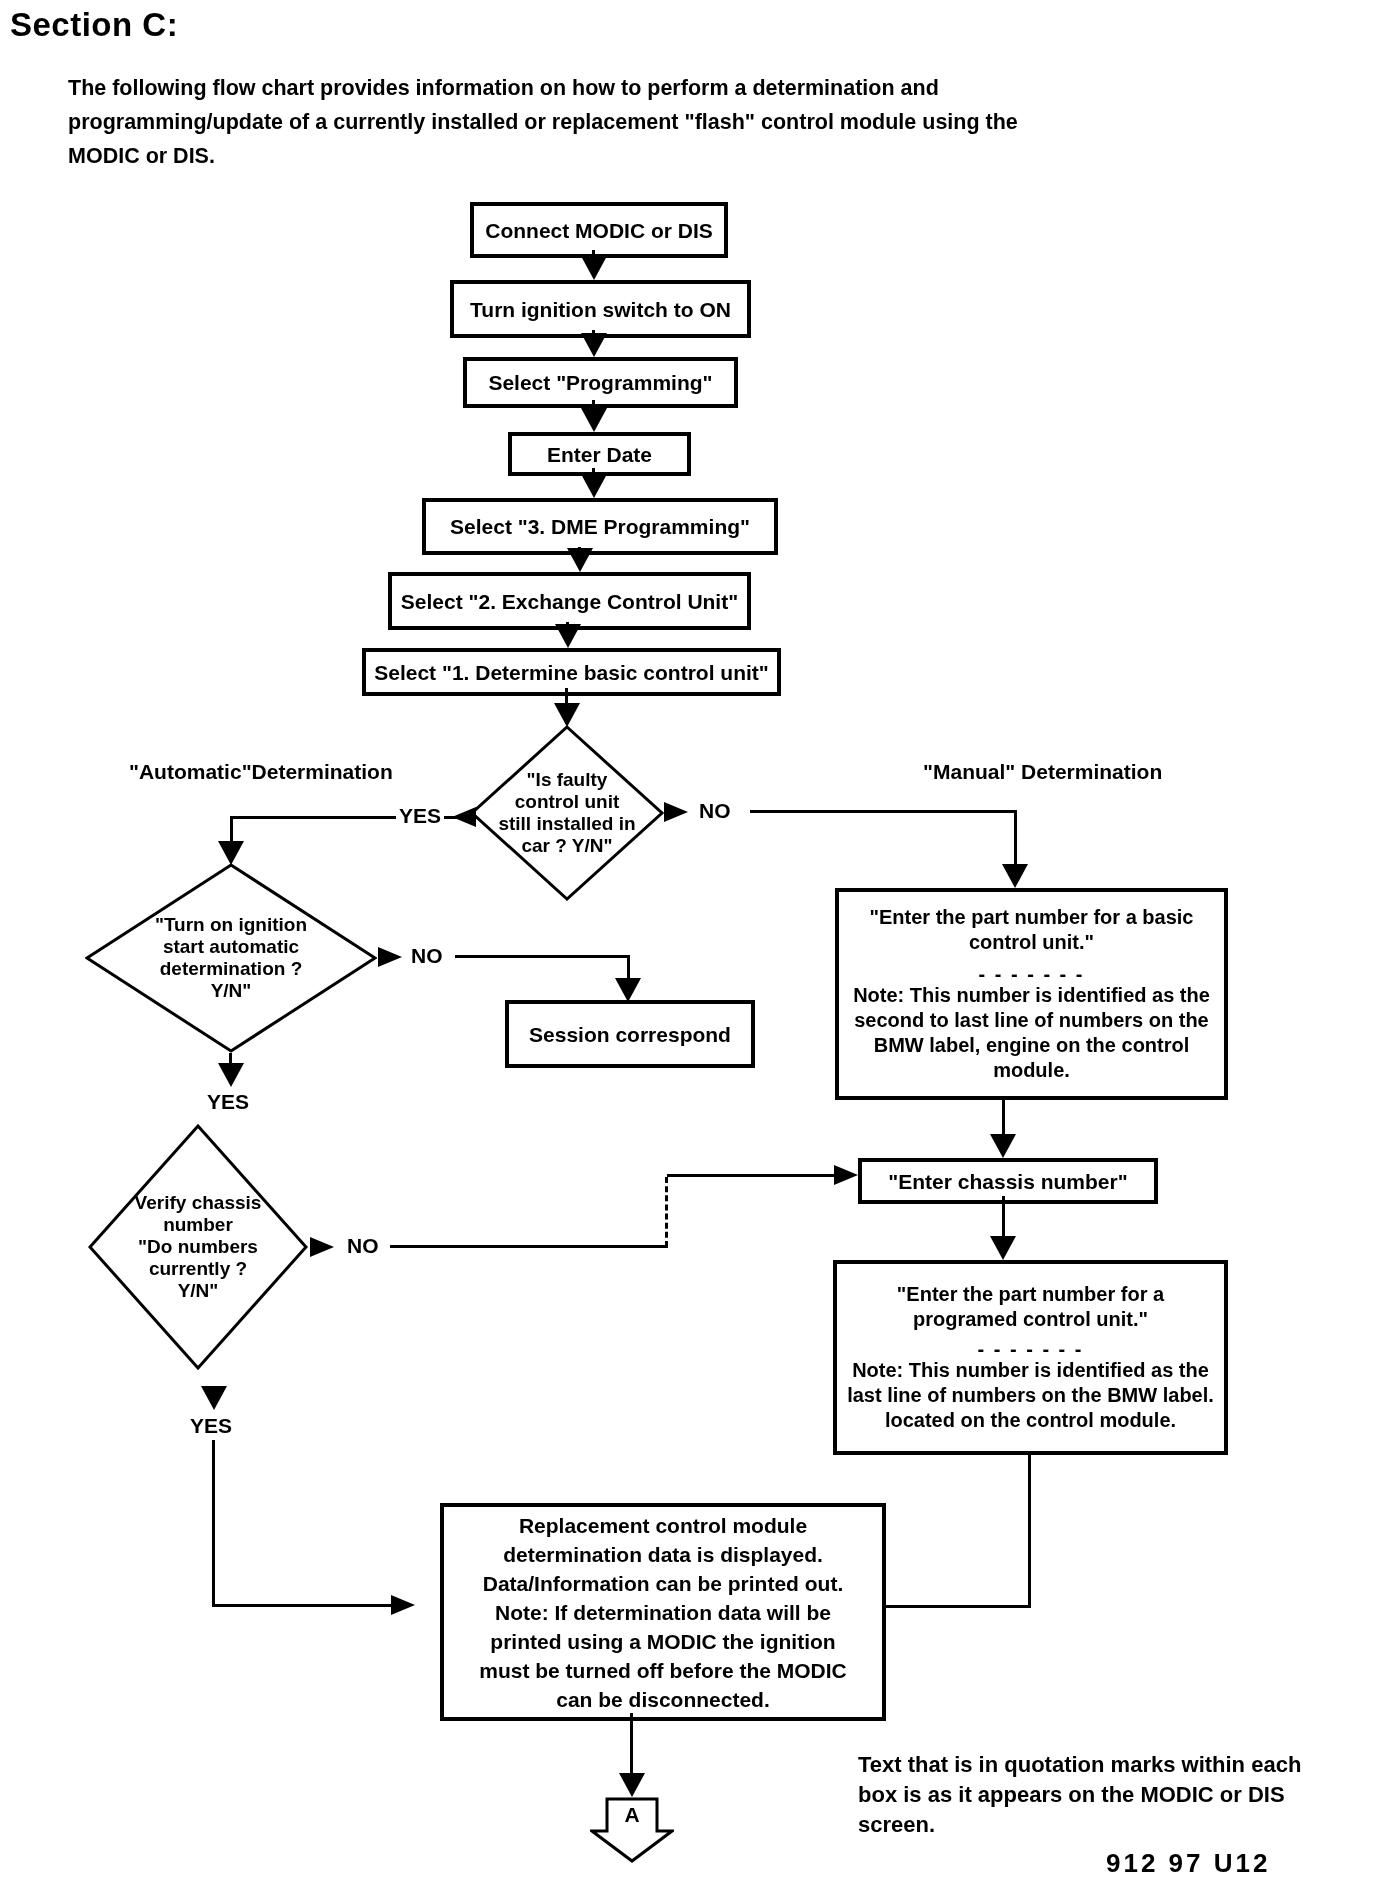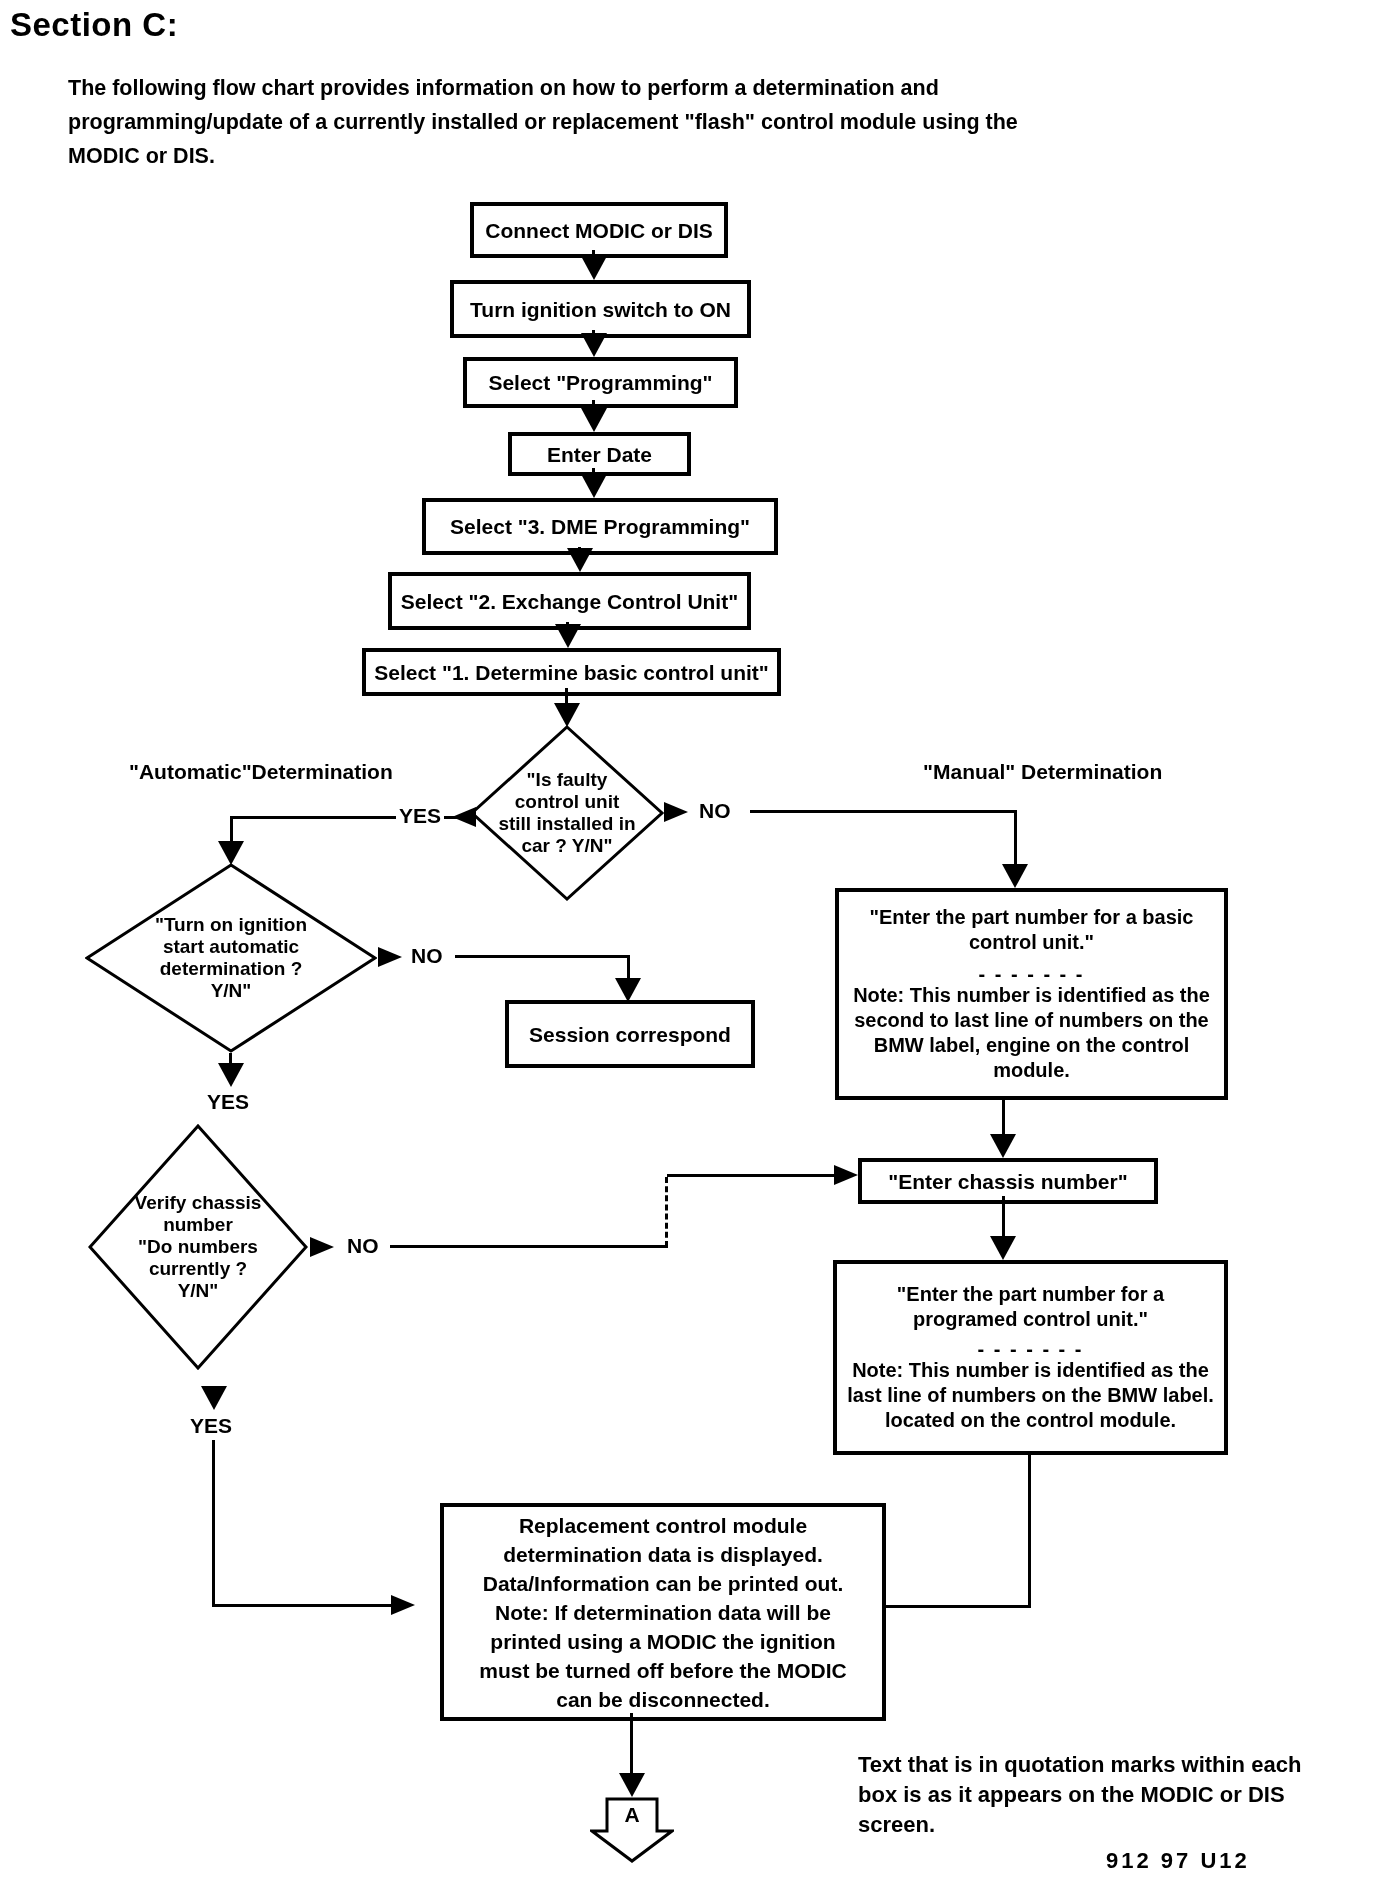--- a/index.html
+++ b/index.html
@@ -31,21 +31,21 @@
   .lbl{position:absolute;font-weight:bold;font-size:21px;background:#fff;padding:0 3px;white-space:nowrap;}
   .diamond{position:absolute;}
   .diamond svg{display:block;}
   .dtext{
     position:absolute;left:0;top:0;right:0;bottom:0;
     display:flex;flex-direction:column;align-items:center;justify-content:center;
     font-weight:bold;font-size:19px;line-height:22px;text-align:center;
   }
   .result-line{display:block;}
   .foot-line{position:absolute;font-weight:bold;font-size:22px;white-space:nowrap;}
-  .code{position:absolute;font-weight:bold;font-size:22px;letter-spacing:3px;white-space:nowrap;}
+  .code{position:absolute;font-weight:bold;font-size:26px;letter-spacing:3px;white-space:nowrap;}
   .a-letter{position:absolute;text-align:center;font-weight:bold;font-size:21px;}
 </style>
 </head>
 <body>
 
 <div class="page">
 
   <div class="abs ttl" style="left:10px;top:6px;">Section C:</div>
   <div class="intro-line" style="left:68px;top:110px;">programming/update of a currently installed or replacement "flash" control module using the</div>
   <div class="intro-line" style="left:68px;top:76px;">The following flow chart provides information on how to perform a determination and</div>

